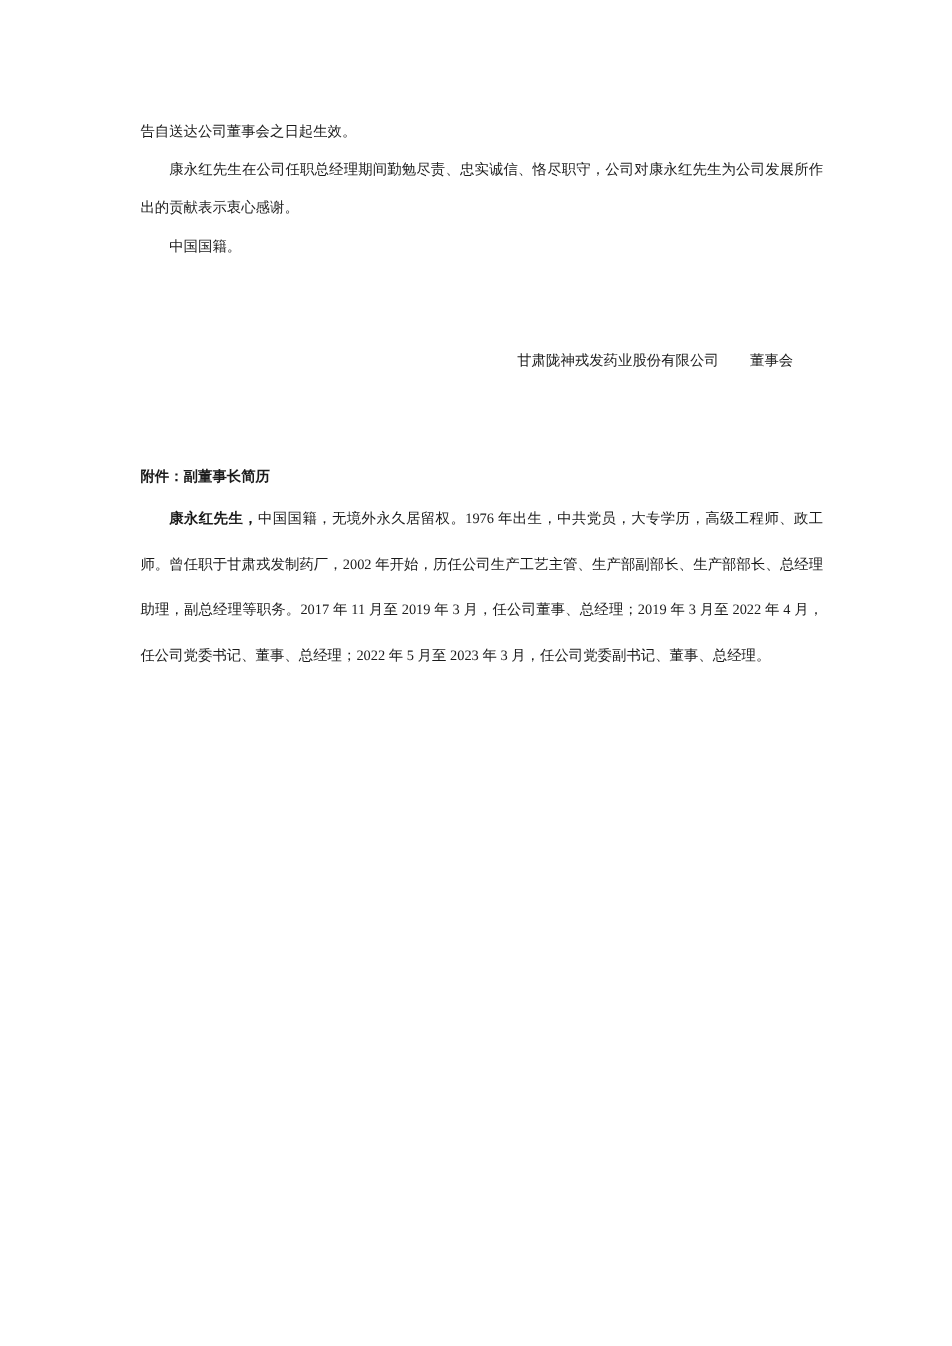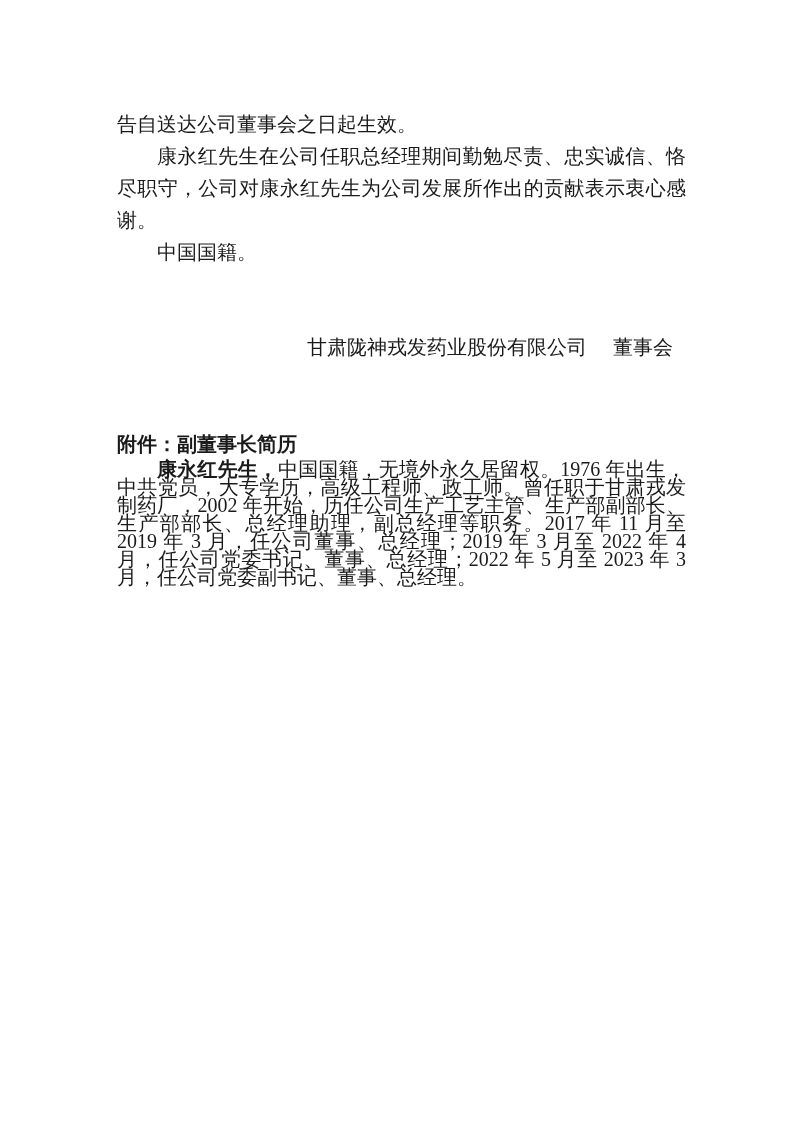--- a/index.html
+++ b/index.html
@@ -13,43 +13,43 @@
     height: 1122px;
     margin: 0 auto;
     background: #ffffff;
     overflow: hidden;
     font-family: "Liberation Serif", "DejaVu Serif", serif;
     color: #1a1a1a;
   }
   .doc {
     position: absolute;
     left: 117px;
-    top: 108px;
+    top: 93px;
     width: 569px;
-    font-size: 20px;
+    font-size: 12px;
     line-height: 32px;
     text-align: justify;
     text-justify: inter-ideograph;
   }
   .para {
     margin: 0;
   }
   .indent {
     text-indent: 2em;
   }
   .att {
-    line-height: 18px;
+    line-height: 38px;
   }
   .sig-block {
     margin-top: 63px;
     text-align: right;
     padding-right: 13px;
   }
   .sig-line {
-    margin: 0;
+    margin: 12px;
     text-indent: 0;
   }
   .sig-gap {
     display: inline-block;
     width: 26px;
   }
   .date-line {
     margin: 0;
     text-indent: 0;
     padding-right: 3px;

